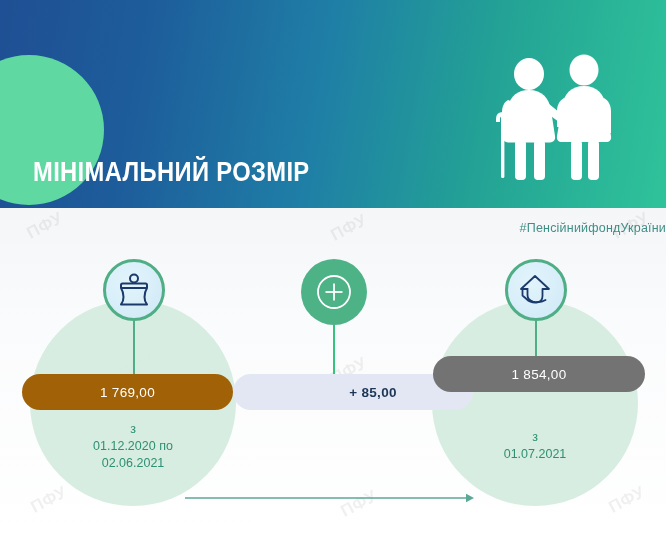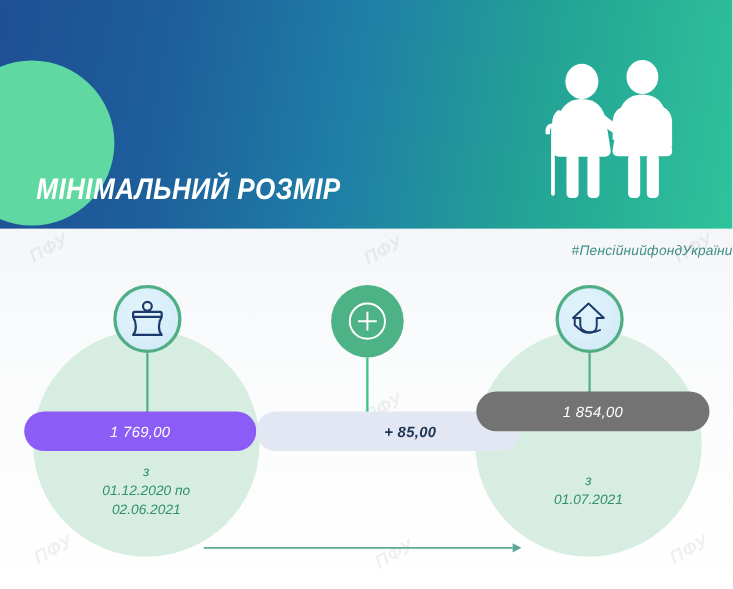--- a/index.html
+++ b/index.html
@@ -11,21 +11,20 @@
     height: 535px;
     overflow: hidden;
     font-family: "Liberation Sans", sans-serif;
     background: #ffffff;
   }
   #infographic {
     position: relative;
     width: 666px;
     height: 535px;
     overflow: hidden;
-    font-style: italic;
   }
 
   
   .header {
     position: absolute;
     left: 0;
     top: 0;
     width: 666px;
     height: 208px;
     background: linear-gradient(100deg, #1f4f94 0%, #1d5d9b 22%, #1f7fa6 48%, #23a295 72%, #2fc39a 100%);
@@ -156,21 +155,21 @@
     display: flex;
     align-items: center;
     justify-content: center;
     font-size: 13.5px;
     letter-spacing: 0.3px;
   }
   .pill.left {
     left: 22px;
     top: 374px;
     width: 211px;
-    background: #8b5cf6;
+    background: #a16207;
     color: #ffffff;
   }
   .pill.mid {
     left: 233px;
     top: 374px;
     width: 200px;
     background: #e3e7f3;
     color: #1d3557;
     font-weight: bold;
     padding-left: 40px;

